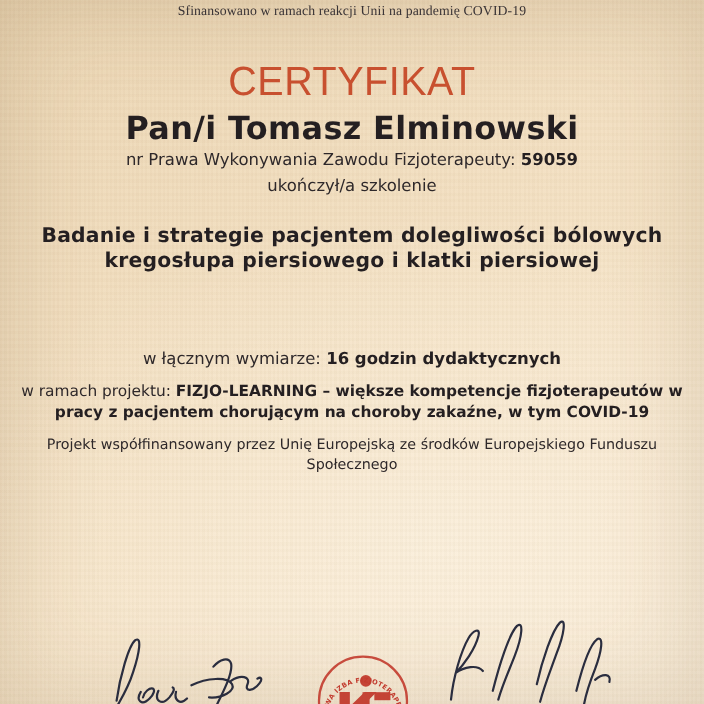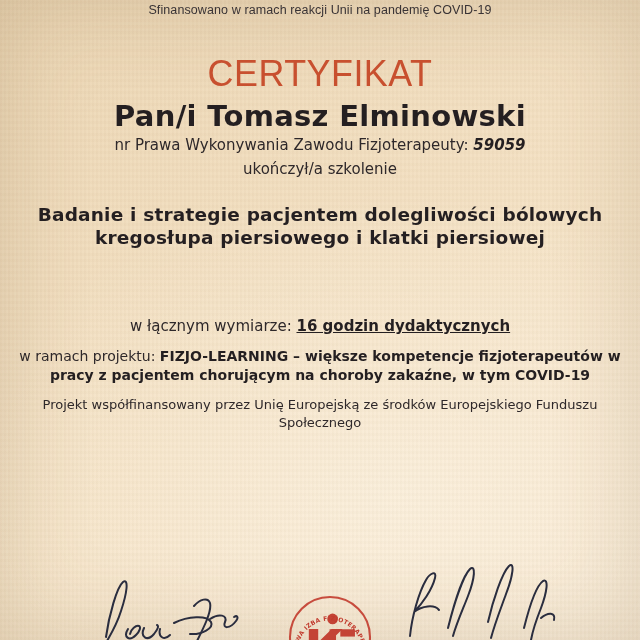--- a/index.html
+++ b/index.html
@@ -18,30 +18,30 @@
   
   .texture{
     position:absolute;inset:0;pointer-events:none;
     background:
       repeating-linear-gradient(90deg, rgba(120,90,50,0.025) 0 2px, rgba(255,255,255,0.02) 2px 4px),
       repeating-linear-gradient(0deg, rgba(120,90,50,0.018) 0 3px, rgba(255,255,255,0.015) 3px 6px);
     box-shadow:inset 0 0 90px rgba(105,75,40,0.18);
   }
   .line{position:absolute;left:0;right:0;text-align:center;white-space:nowrap;}
 
-  .funding-note{top:3px;font-family:Liberation Sans, sans-serif;font-size:12.5px;color:#393335;letter-spacing:0.1px;}
+  .funding-note{top:3px;font-family:Liberation Serif, serif;font-size:12.5px;color:#393335;letter-spacing:0.1px;}
   .cert-title{top:53px;font-family:"Liberation Sans",sans-serif;font-size:37px;font-weight:500;color:#c8502f;letter-spacing:0.5px;transform:scaleX(0.97);}
   .recipient{top:99px;font-size:29px;font-weight:bold;color:#241f21;letter-spacing:0.3px;}
   .license{top:136px;font-size:15px;}
-  .license b{font-weight:bold;color:#241f21;font-style:italic;}
+  .license b{font-weight:bold;color:#241f21;}
   .completion{top:160px;font-size:15px;}
   .course-title{top:203px;font-size:18.5px;font-weight:bold;line-height:23px;color:#241f21;letter-spacing:0.2px;}
   .mode{top:288px;font-size:14.5px;}
   .duration{top:317px;font-size:15px;}
-  .duration b{font-weight:bold;color:#241f21;text-decoration:underline;}
+  .duration b{font-weight:bold;color:#241f21;}
   .project{top:347px;font-size:14px;line-height:19px;}
   .project b{font-weight:bold;color:#241f21;}
   .organizer{top:400px;font-size:14px;}
   .organizer b{font-weight:bold;color:#241f21;}
   .cofinancing{top:396px;font-size:13px;line-height:17.5px;}
 
   .signature{position:absolute;}
   .signature svg{display:block;}
   .sig-left{left:86px;top:571px;}
   .sig-right{left:396px;top:556px;}

